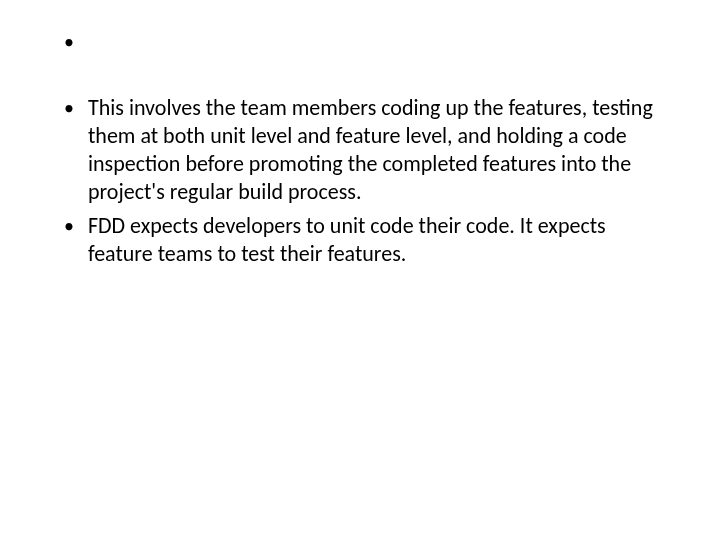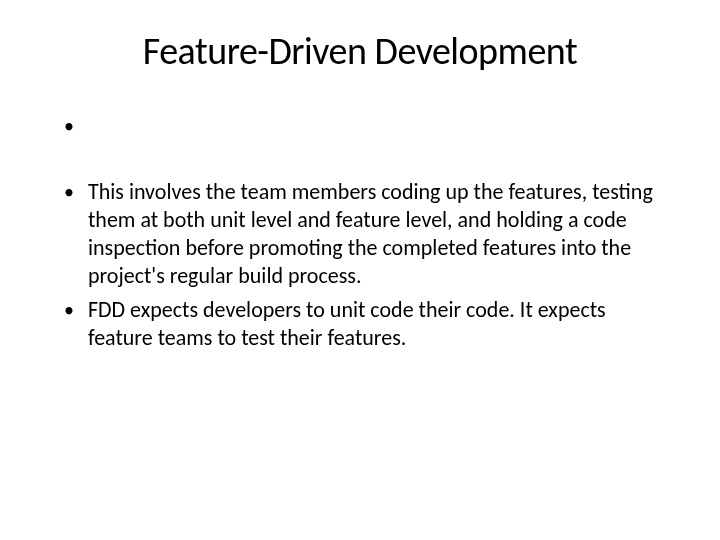--- a/index.html
+++ b/index.html
@@ -49,21 +49,20 @@
       font-weight: 700;
     }
     .spacer {
       height: 32px;
     }
   </style>
 </head>
 <body>
 
 <div class="slide">
-  <h1 class="title">Feature-Driven Development</h1>
   <div class="content">
 
     <div class="bullet-row">
       <span class="bullet-dot">•</span>
     </div>
 
     <div class="spacer"></div>
 
     <div class="bullet-row">
       <span class="bullet-dot">•</span>

